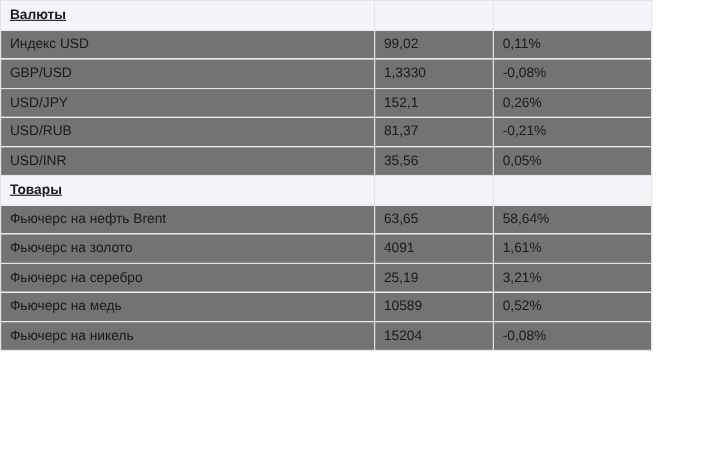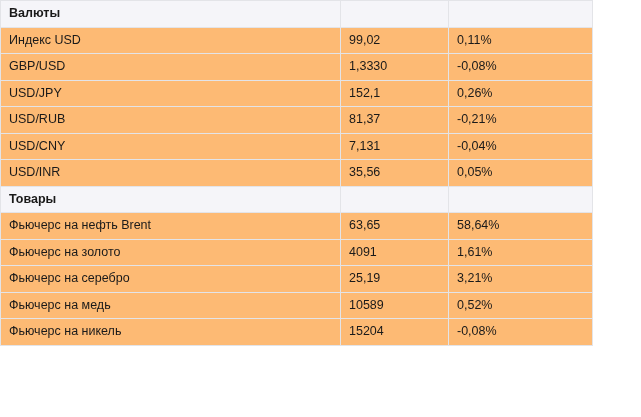--- a/index.html
+++ b/index.html
@@ -35,23 +35,24 @@
     padding: 0 8px;
     vertical-align: middle;
     line-height: 1.2;
     white-space: nowrap;
     overflow: hidden;
     text-overflow: ellipsis;
   }
   tr.section td {
     background: #f5f5f9;
     font-weight: bold;
+    text-decoration: underline;
   }
   tr.data td {
-    background: #fdba74;
+    background: #737373;
   }
   td.value, td.change {
     color: #1a1a1a;
   }
 </style>
 </head>
 <body>
 
 <div class="table-wrap">
   <table class="quotes">
@@ -80,25 +81,20 @@
           <td class="name">USD/JPY</td>
           <td class="value">152,1</td>
           <td class="change">0,26%</td>
         </tr>
         <tr class="data">
           <td class="name">USD/RUB</td>
           <td class="value">81,37</td>
           <td class="change">-0,21%</td>
         </tr>
         <tr class="data">
-          <td class="name">USD/CNY</td>
-          <td class="value">7,131</td>
-          <td class="change">-0,04%</td>
-        </tr>
-        <tr class="data">
           <td class="name">USD/INR</td>
           <td class="value">35,56</td>
           <td class="change">0,05%</td>
         </tr>
         <tr class="section">
           <td class="name">Товары</td>
           <td class="value"></td>
           <td class="change"></td>
         </tr>
         <tr class="data">

